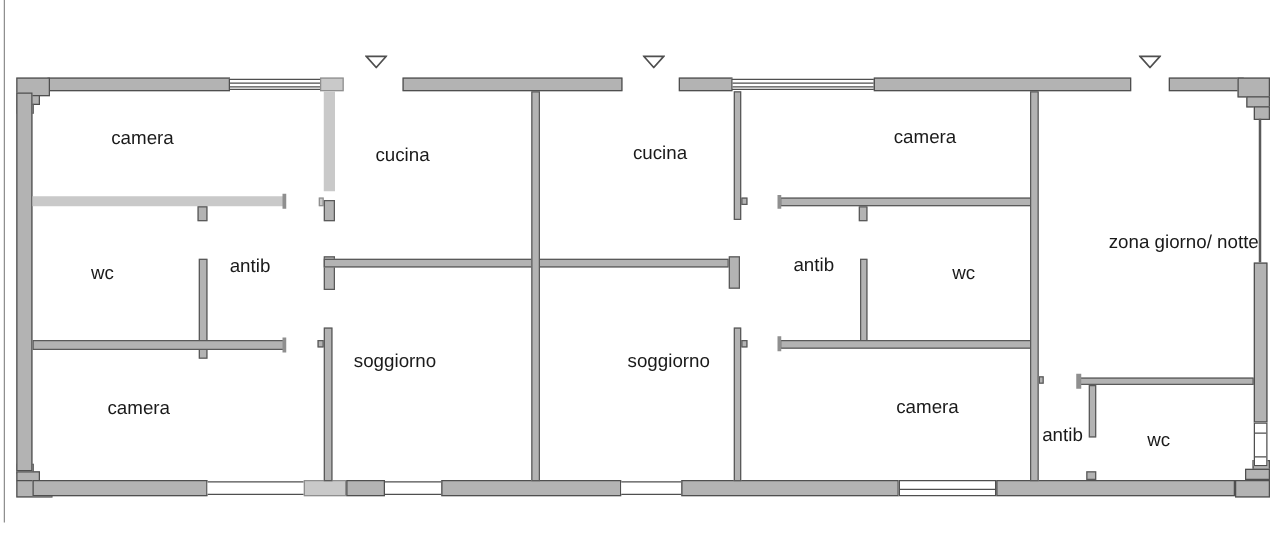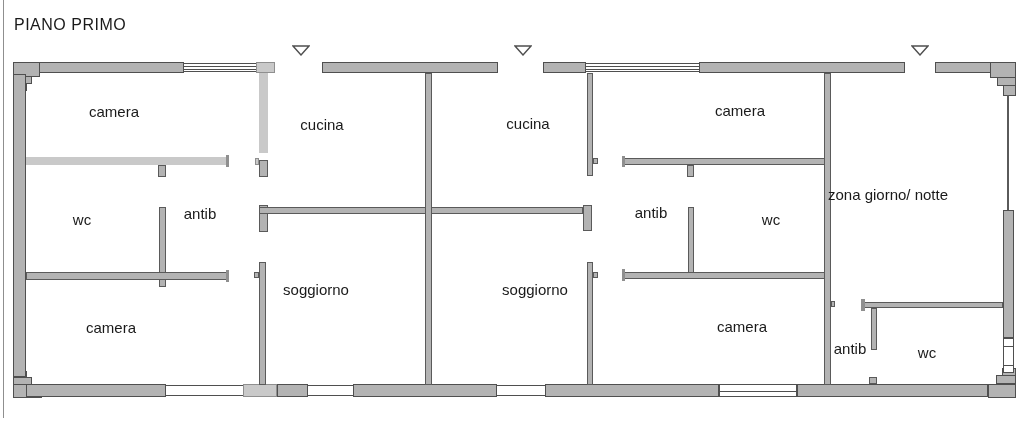--- a/index.html
+++ b/index.html
@@ -18,21 +18,20 @@
   .marker{position:absolute;width:18px;height:11px;}
   .pageline{position:absolute;background:#8f8f8f;}
 </style>
 </head>
 <body>
 
 <div class="plan">
 
   <div class="pageline" style="left:3px;top:0;width:1px;height:418px"></div>
 
-  <div class="title" style="left:14px;top:16px">PIANO PRIMO</div>
 
   <div class="marker" style="left:292px;top:42px">
     <svg width="18" height="11" viewBox="0 0 18 11">
         <polygon points="1,1 17,1 9,10" fill="#fff" stroke="#4f4f4f" stroke-width="1.4"></polygon>
       </svg>
   </div>
   <div class="marker" style="left:514px;top:42px">
     <svg width="18" height="11" viewBox="0 0 18 11">
         <polygon points="1,1 17,1 9,10" fill="#fff" stroke="#4f4f4f" stroke-width="1.4"></polygon>
       </svg>
@@ -135,17 +134,17 @@
   <div class="label" style="left:200px;top:213px">antib</div>
   <div class="label" style="left:111px;top:327px">camera</div>
   <div class="label" style="left:322px;top:124px">cucina</div>
   <div class="label" style="left:316px;top:289px">soggiorno</div>
   <div class="label" style="left:528px;top:123px">cucina</div>
   <div class="label" style="left:535px;top:289px">soggiorno</div>
   <div class="label" style="left:740px;top:110px">camera</div>
   <div class="label" style="left:651px;top:212px">antib</div>
   <div class="label" style="left:771px;top:219px">wc</div>
   <div class="label" style="left:742px;top:326px">camera</div>
-  <div class="label" style="left:888px;top:194px">zona giorno/ notte</div>
+  <div class="label" style="left:947px;top:194px">zona giorno/ notte</div>
   <div class="label" style="left:850px;top:348px">antib</div>
   <div class="label" style="left:927px;top:352px">wc</div>
 
 </div>
 
 </body></html>

